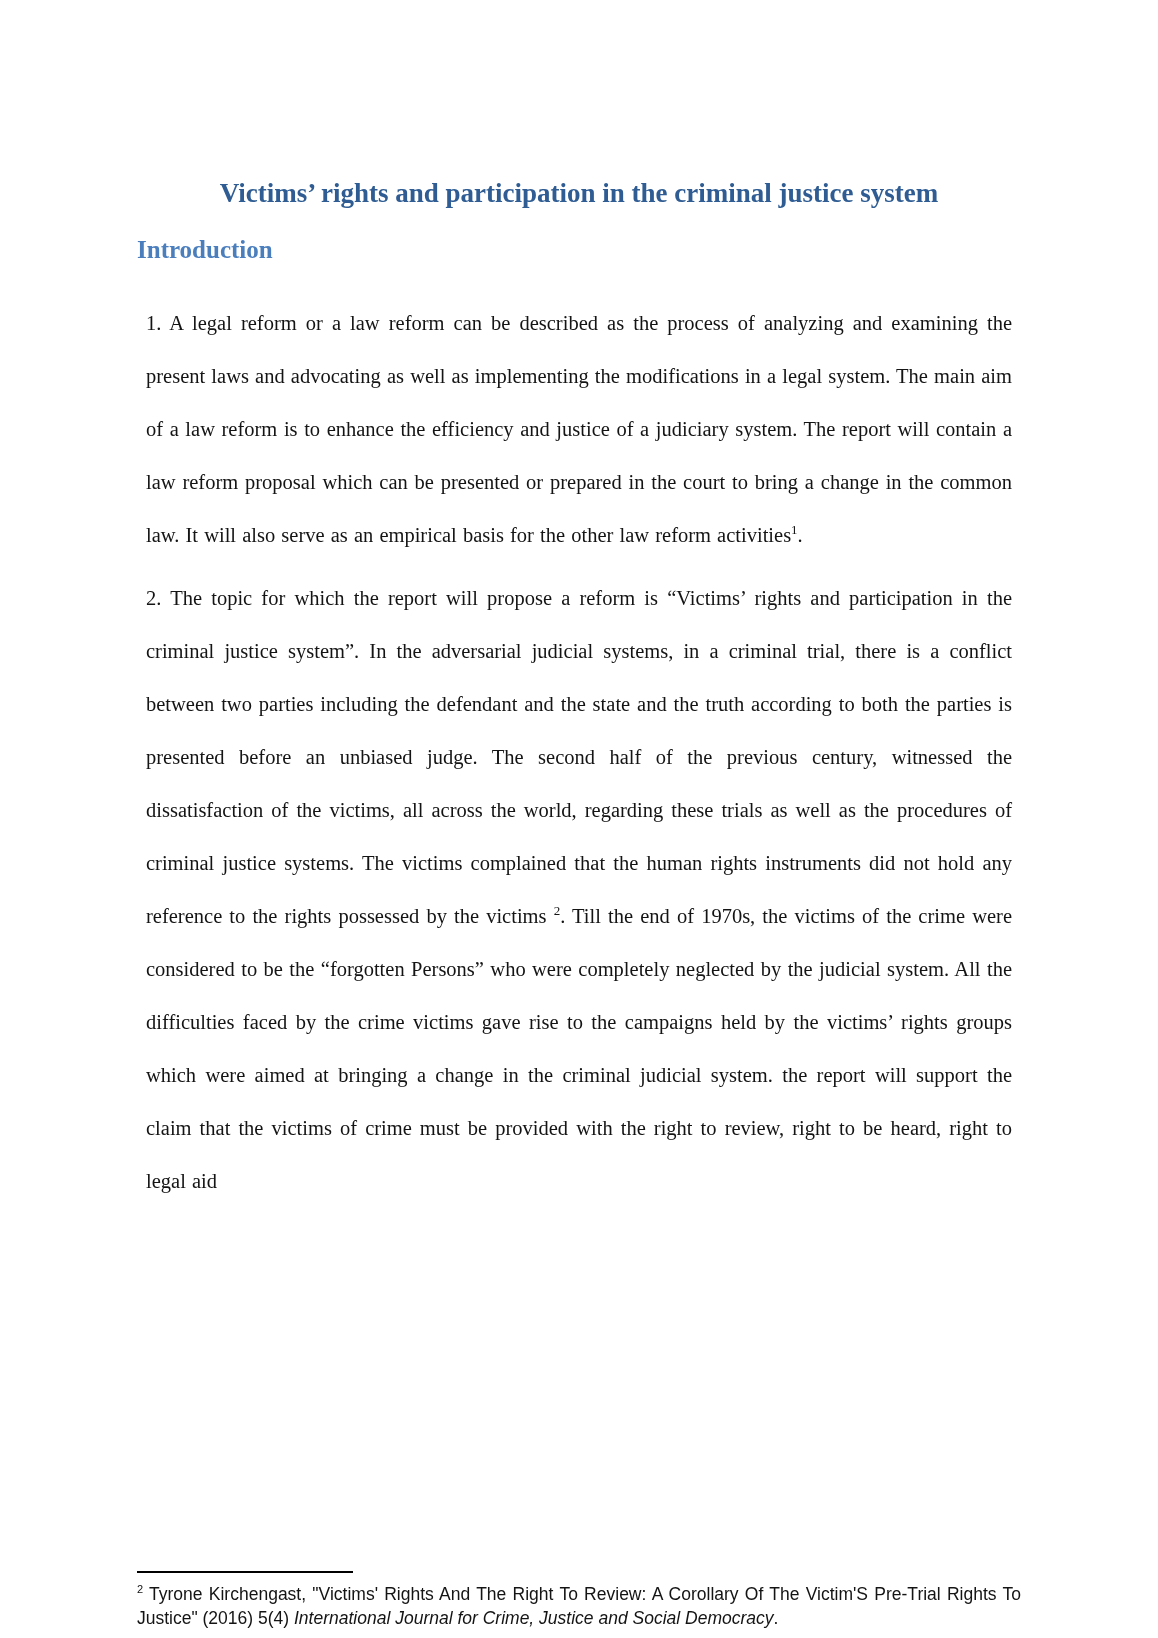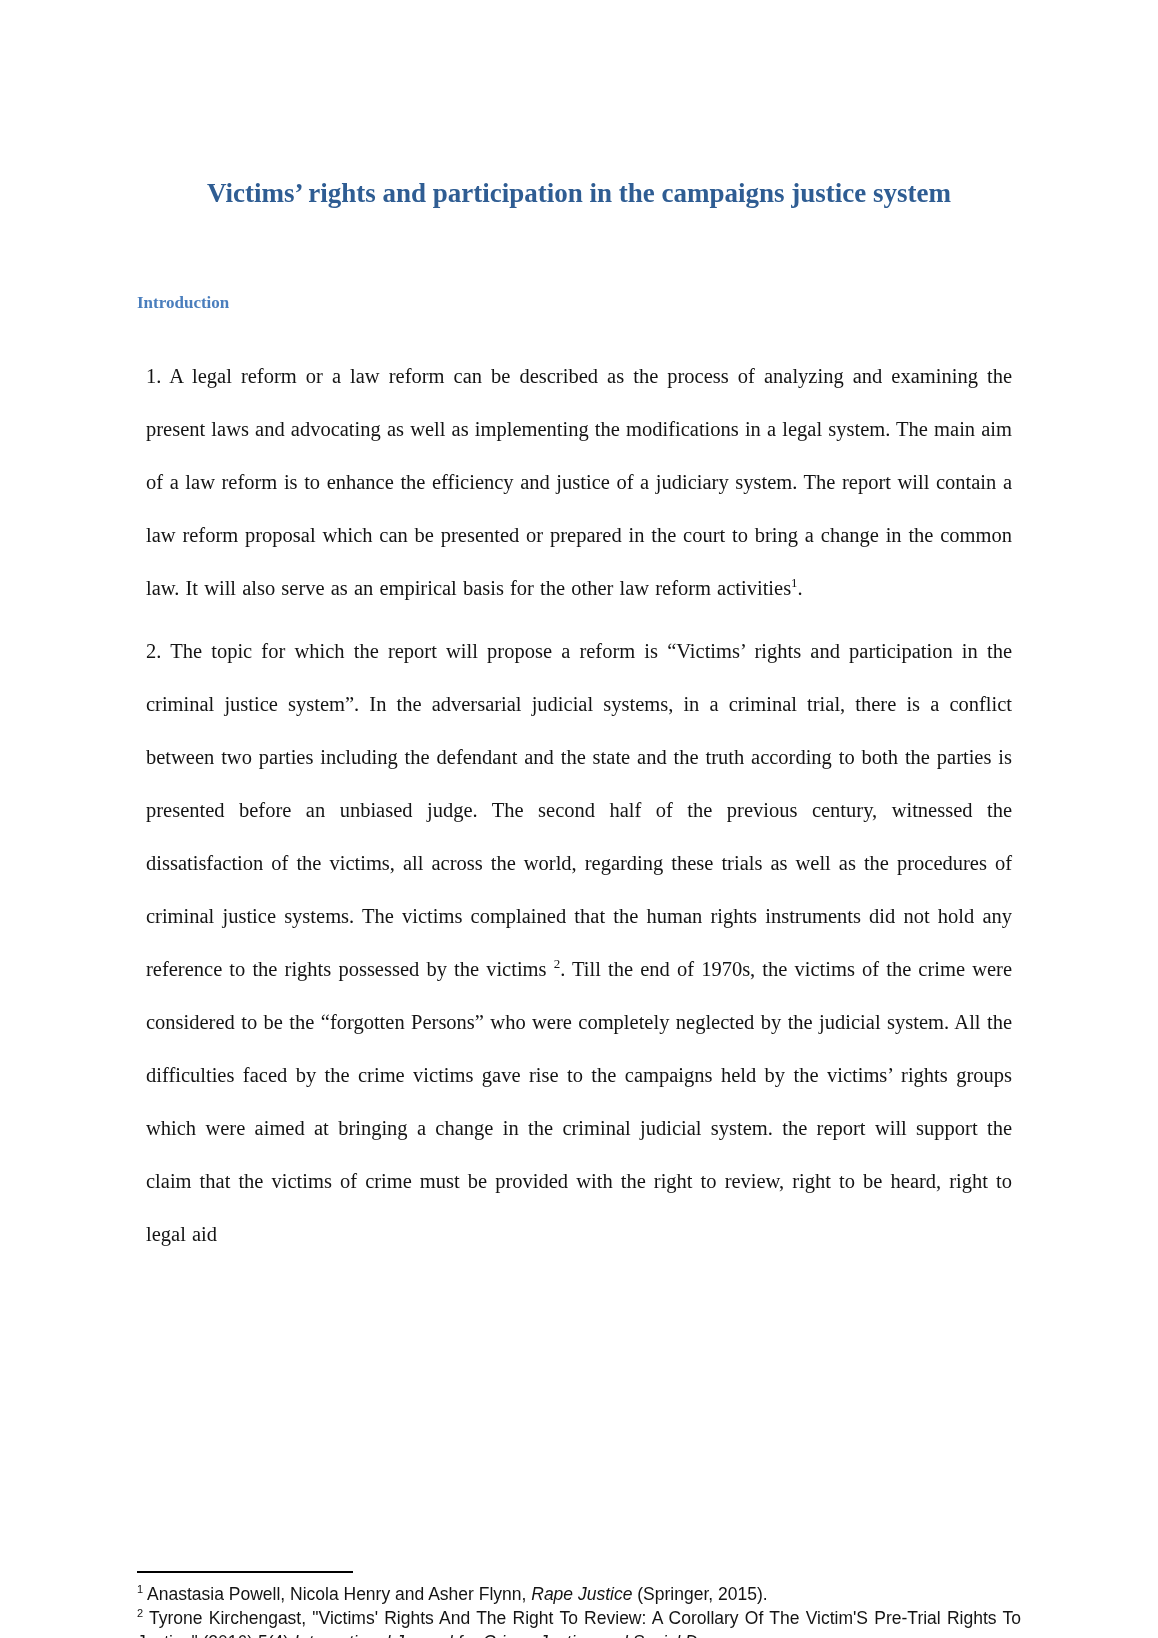--- a/index.html
+++ b/index.html
@@ -24,23 +24,23 @@
   }
   .doc-title {
     margin: 175px 0 0 0;
     text-align: center;
     font-size: 27px;
     line-height: 36px;
     font-weight: bold;
     color: #2F5D93;
   }
   .section-heading {
-    margin: 75px 0 0 0;
+    margin: 22px 0 0 0;
     text-align: left;
-    font-size: 17px;
+    font-size: 25px;
     line-height: 34px;
     font-weight: bold;
     color: #4A7EBD;
   }
   .body-para {
     margin: 9px;
     text-align: justify;
     font-size: 20.5px;
     line-height: 53px;
     word-spacing: 1px;
@@ -80,27 +80,26 @@
     font-size: 11px;
     line-height: 0;
     vertical-align: super;
   }
 </style>
 </head>
 <body>
 
 <div class="page">
 
-  <h1 class="doc-title">Victims’ rights and participation in the campaigns justice system</h1>
+  <h1 class="doc-title">Victims’ rights and participation in the criminal justice system</h1>
 
   <h2 class="section-heading">Introduction</h2>
 
   <p class="body-para first">1. A legal reform or a law reform can be described as the process of analyzing and examining the present laws and advocating as well as implementing the modifications in a legal system. The main aim of a law reform is to enhance the efficiency and justice of a judiciary system. The report will contain a law reform proposal which can be presented or prepared in the court to bring a change in the common law. It will also serve as an empirical basis for the other law reform activities<sup>1</sup>.</p>
 
   <p class="body-para second">2. The topic for which the report will propose a reform is “Victims’ rights and participation in the criminal justice system”. In the adversarial judicial systems, in a criminal trial, there is a conflict between two parties including the defendant and the state and the truth according to both the parties is presented before an unbiased judge. The second half of the previous century, witnessed the dissatisfaction of the victims, all across the world, regarding these trials as well as the procedures of criminal justice systems. The victims complained that the human rights instruments did not hold any reference to the rights possessed by the victims <sup>2</sup>. Till the end of 1970s, the victims of the crime were considered to be the “forgotten Persons” who were completely neglected by the judicial system. All the difficulties faced by the crime victims gave rise to the campaigns held by the victims’ rights groups which were aimed at bringing a change in the criminal judicial system. the report will support the claim that the victims of crime must be provided with the right to review, right to be heard, right to legal aid</p>
 
   <div class="footnotes">
     <div class="fn-rule"></div>
-    <p class="footnote"><sup>1</sup> Anastasia Powell, Nicola Henry and Asher Flynn, <i>Rape Justice</i> (Springer, 2015).</p>
     <p class="footnote"><sup>2</sup> Tyrone Kirchengast, "Victims' Rights And The Right To Review: A Corollary Of The Victim'S Pre-Trial Rights To Justice" (2016) 5(4) <i>International Journal for Crime, Justice and Social Democracy</i>.</p>
   </div>
 
 </div>
 
 </body></html>

